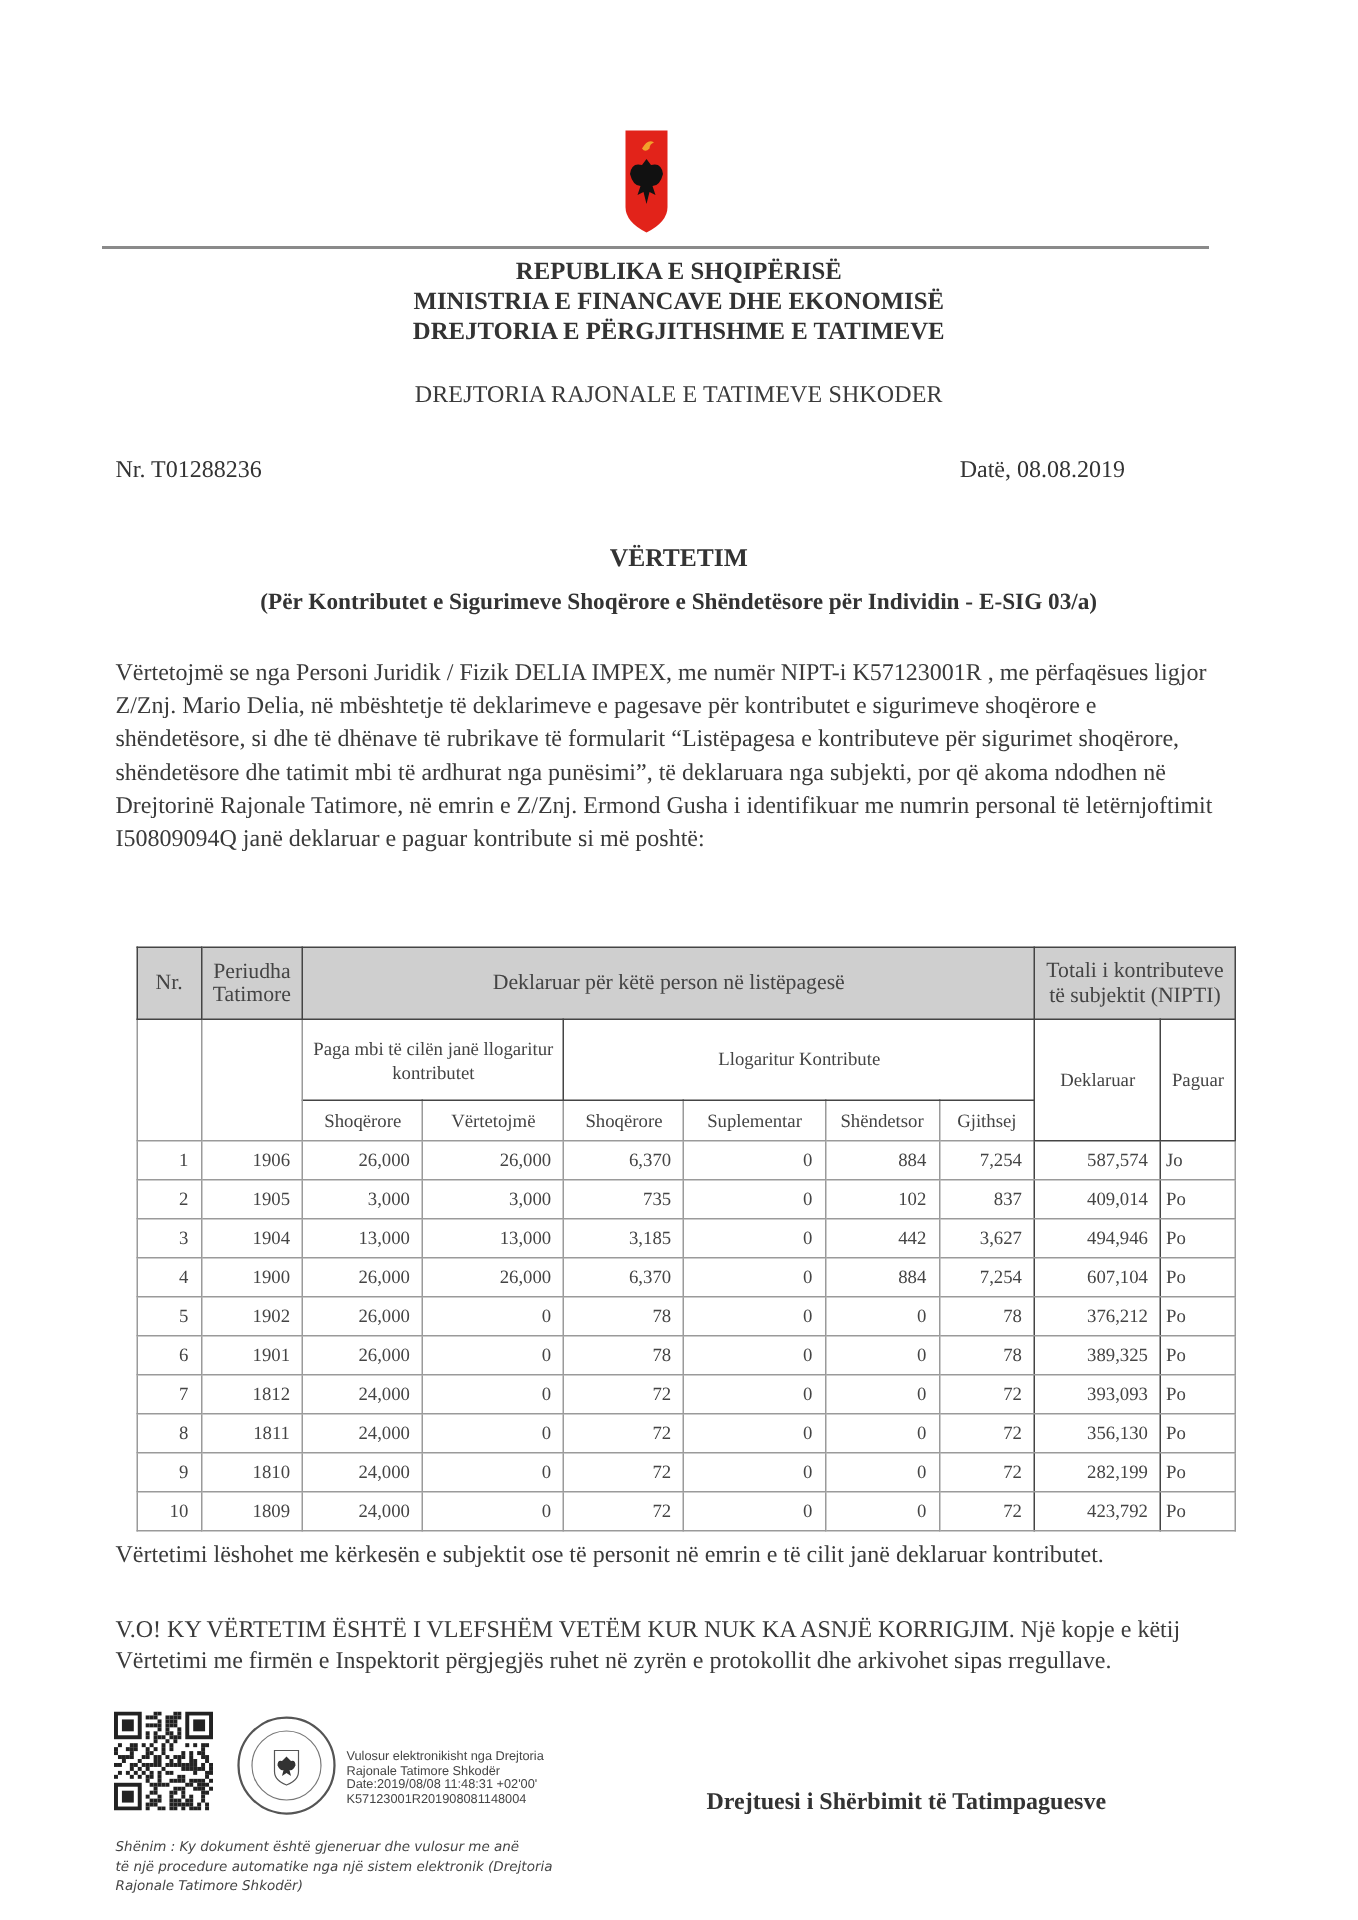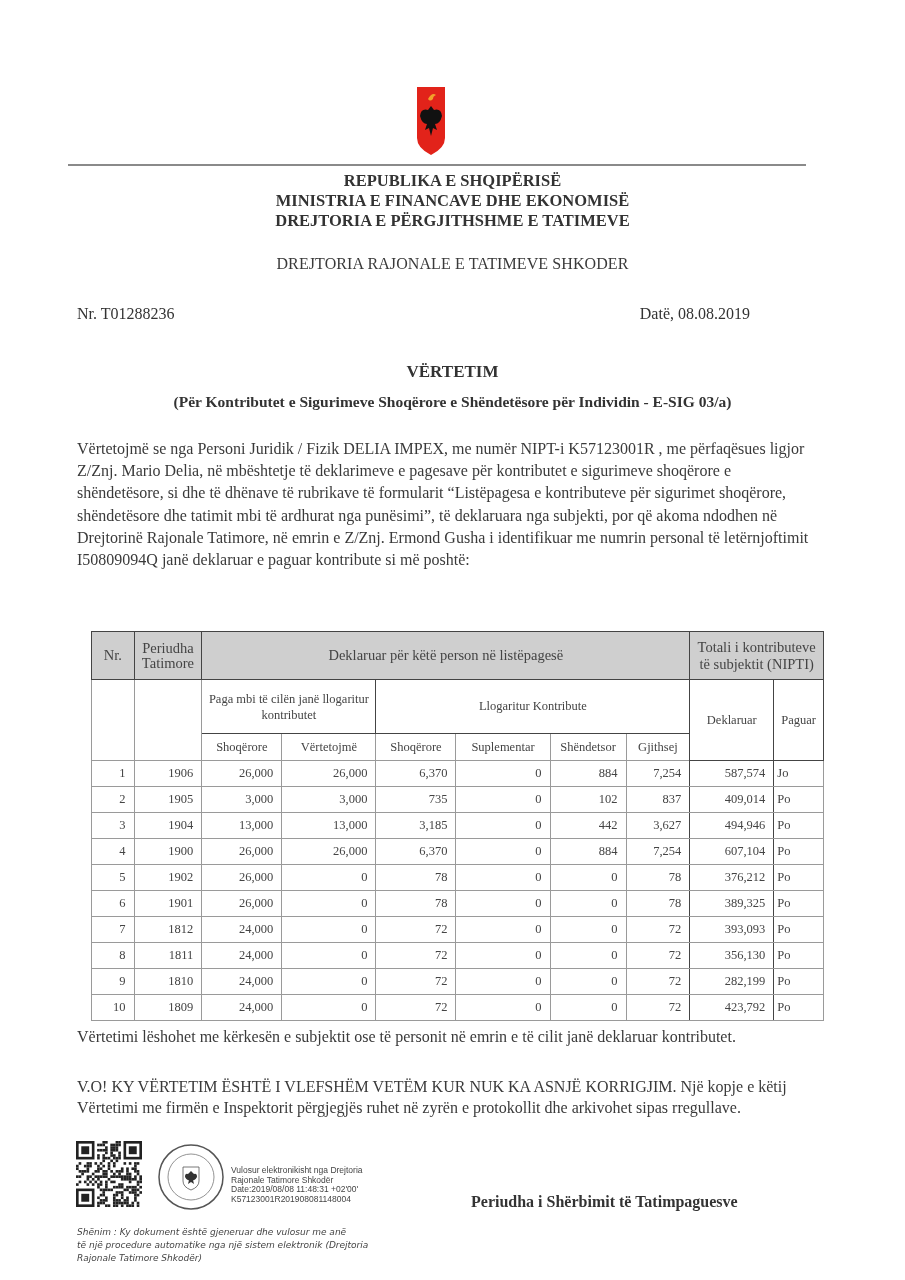--- a/index.html
+++ b/index.html
@@ -448,19 +448,19 @@
   <path d="M34 28 L31 31 Q28 30 28 34 Q30 38 32 37 L31 41 L34 39 L37 41 L36 37 Q38 38 40 34 Q40 30 37 31 Z" fill="#333"></path>
 </svg>
 
 <div id="seal-text" class="abs">
   <div>Vulosur elektronikisht nga Drejtoria</div>
   <div>Rajonale Tatimore Shkodër</div>
   <div>Date:2019/08/08 11:48:31 +02'00'</div>
   <div>K57123001R201908081148004</div>
 </div>
 
-<div id="signer" class="abs">Periudha i Shërbimit të Tatimpaguesve</div>
+<div id="signer" class="abs">Drejtuesi i Shërbimit të Tatimpaguesve</div>
 
 <div id="note" class="abs">
   <div>Shënim : Ky dokument është gjeneruar dhe vulosur me anë</div>
   <div>të një procedure automatike nga një sistem elektronik (Drejtoria</div>
   <div>Rajonale Tatimore Shkodër)</div>
 </div>
 
 </body></html>

